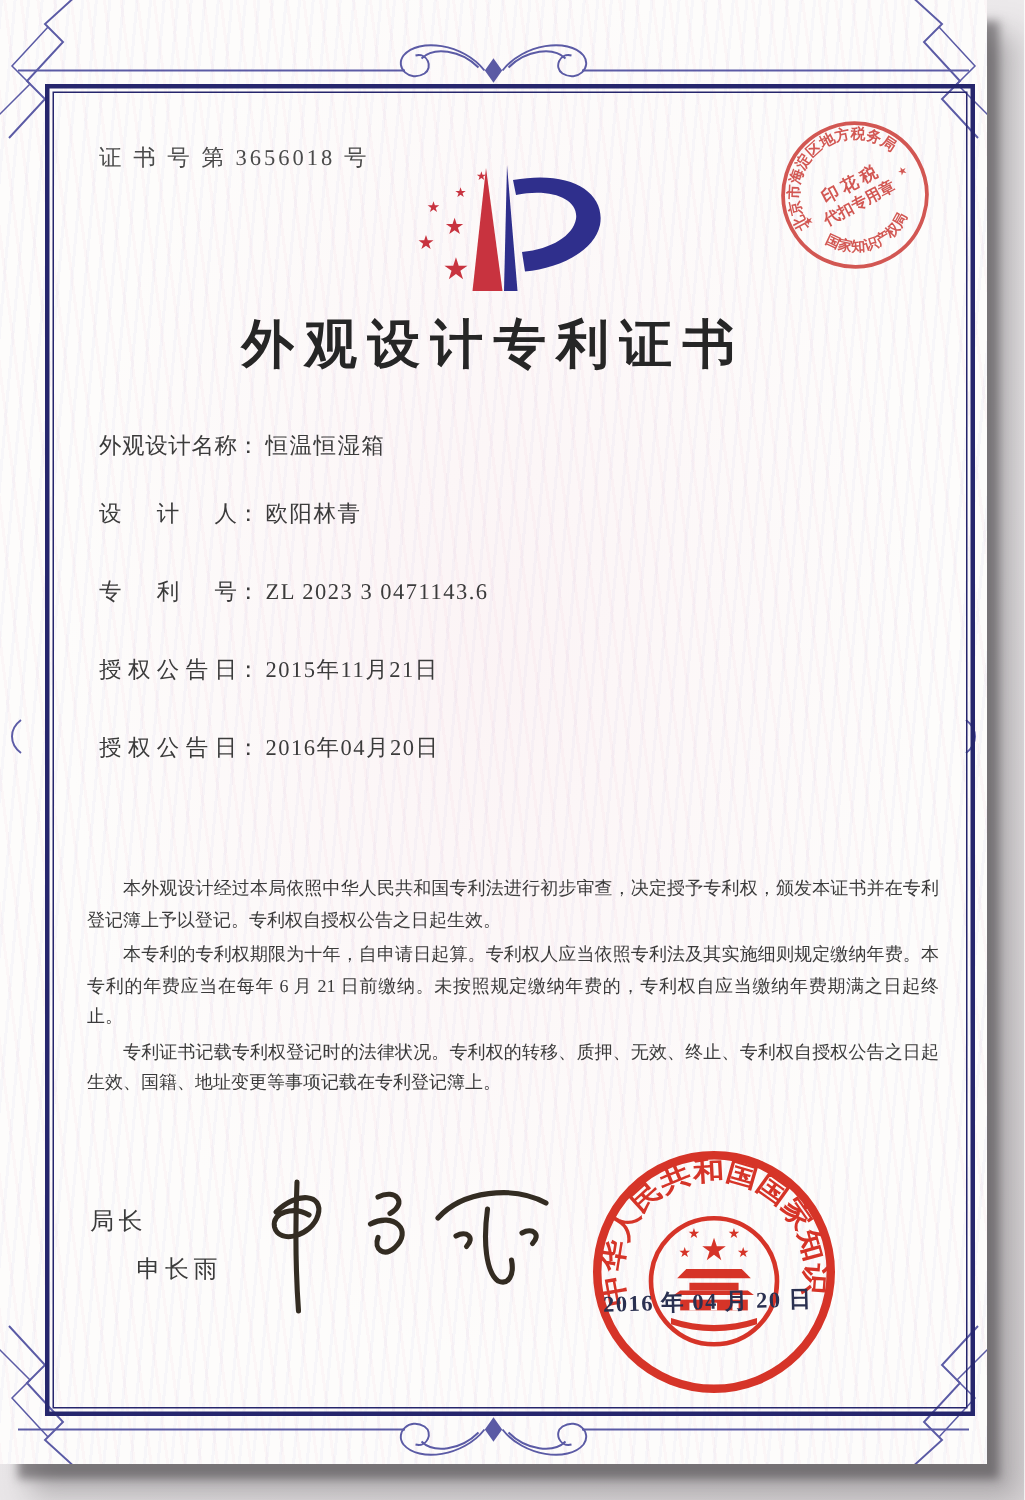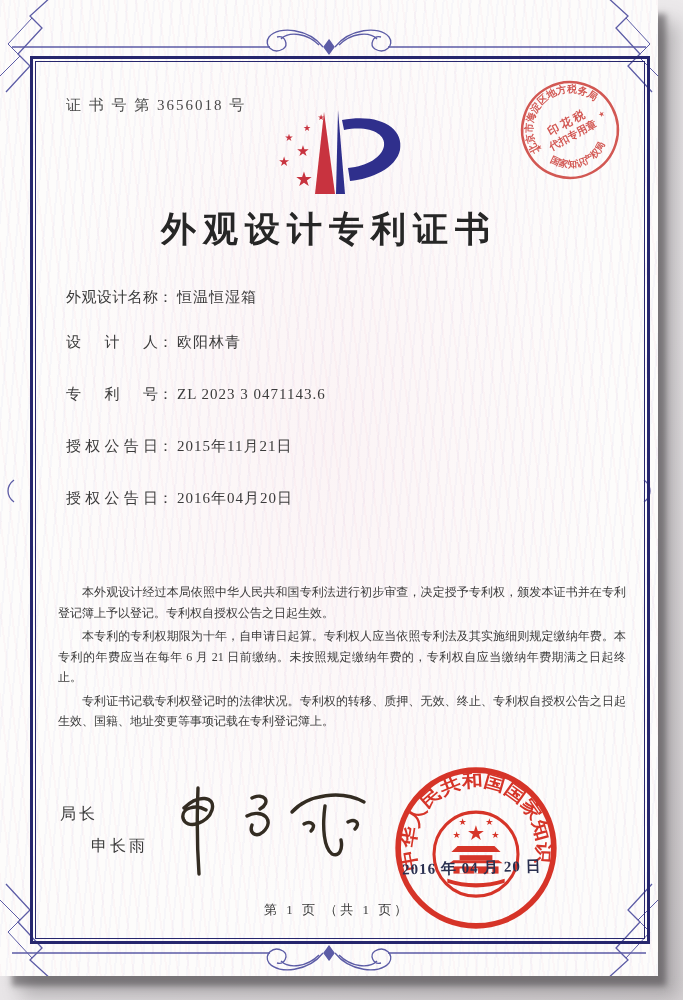--- a/index.html
+++ b/index.html
@@ -176,16 +176,15 @@
         <rect x="60" y="100" width="44" height="7"></rect>
         <rect x="66" y="102" width="4" height="5" fill="#fdfcfb"></rect>
         <rect x="80" y="102" width="4" height="5" fill="#fdfcfb"></rect>
         <rect x="94" y="102" width="4" height="5" fill="#fdfcfb"></rect>
         <path d="M54,112 C72,118 92,118 110,112 L110,116 C92,122 72,122 54,116 Z"></path>
       </g>
     </svg>
 
     <div class="date-stamp">2016 年 04 月 20 日</div>
 
-    <div class="footer">第 1 页 （共 1 页）</div>
 
   </div>
 </div>
 
 </body></html>

